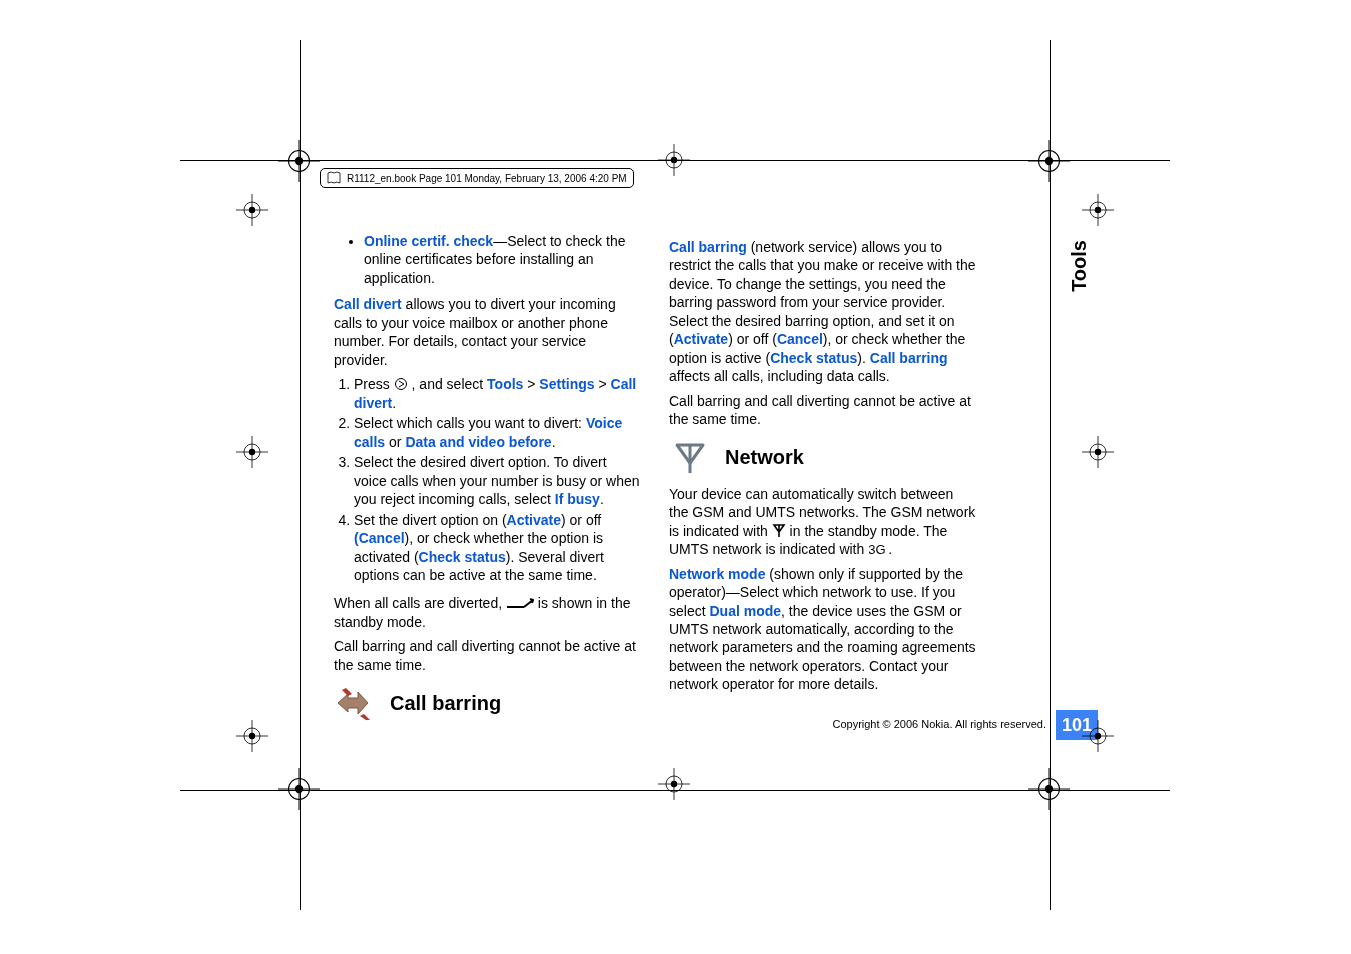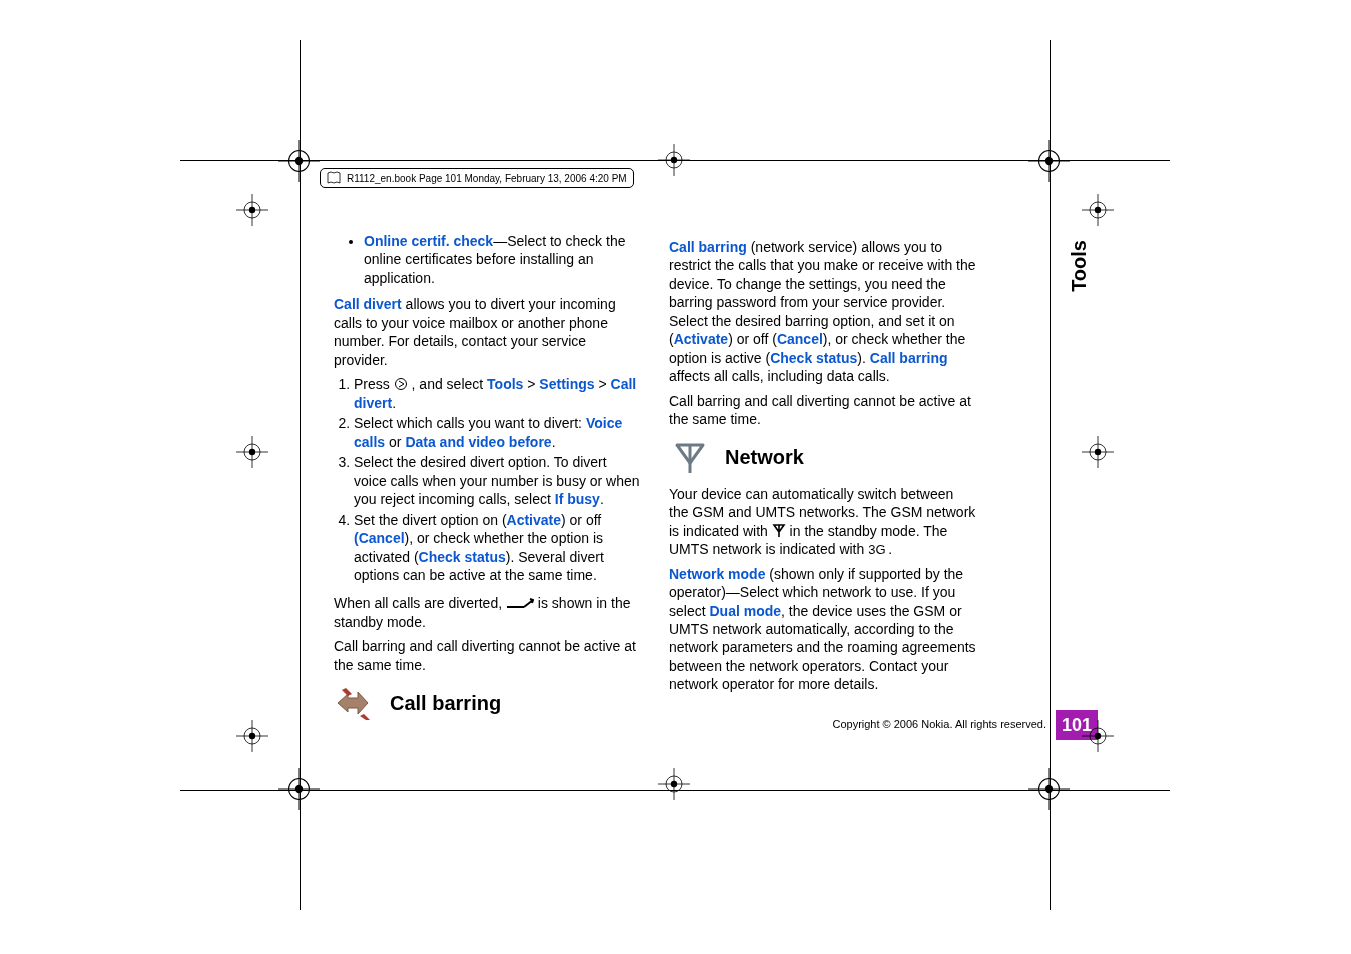--- a/index.html
+++ b/index.html
@@ -82,21 +82,21 @@
     font-size: 20px;
     font-weight: bold;
     color: #000;
   }
   .blue-block {
     position: absolute;
     right: 253px;
     top: 710px;
     width: 42px;
     height: 30px;
-    background: #a21caf;
+    background: #3b82f6;
     color: #fff;
     font-size: 18px;
     font-weight: bold;
     display: flex;
     align-items: center;
     justify-content: center;
   }
   .copyright {
     position: absolute;
     right: 305px;

